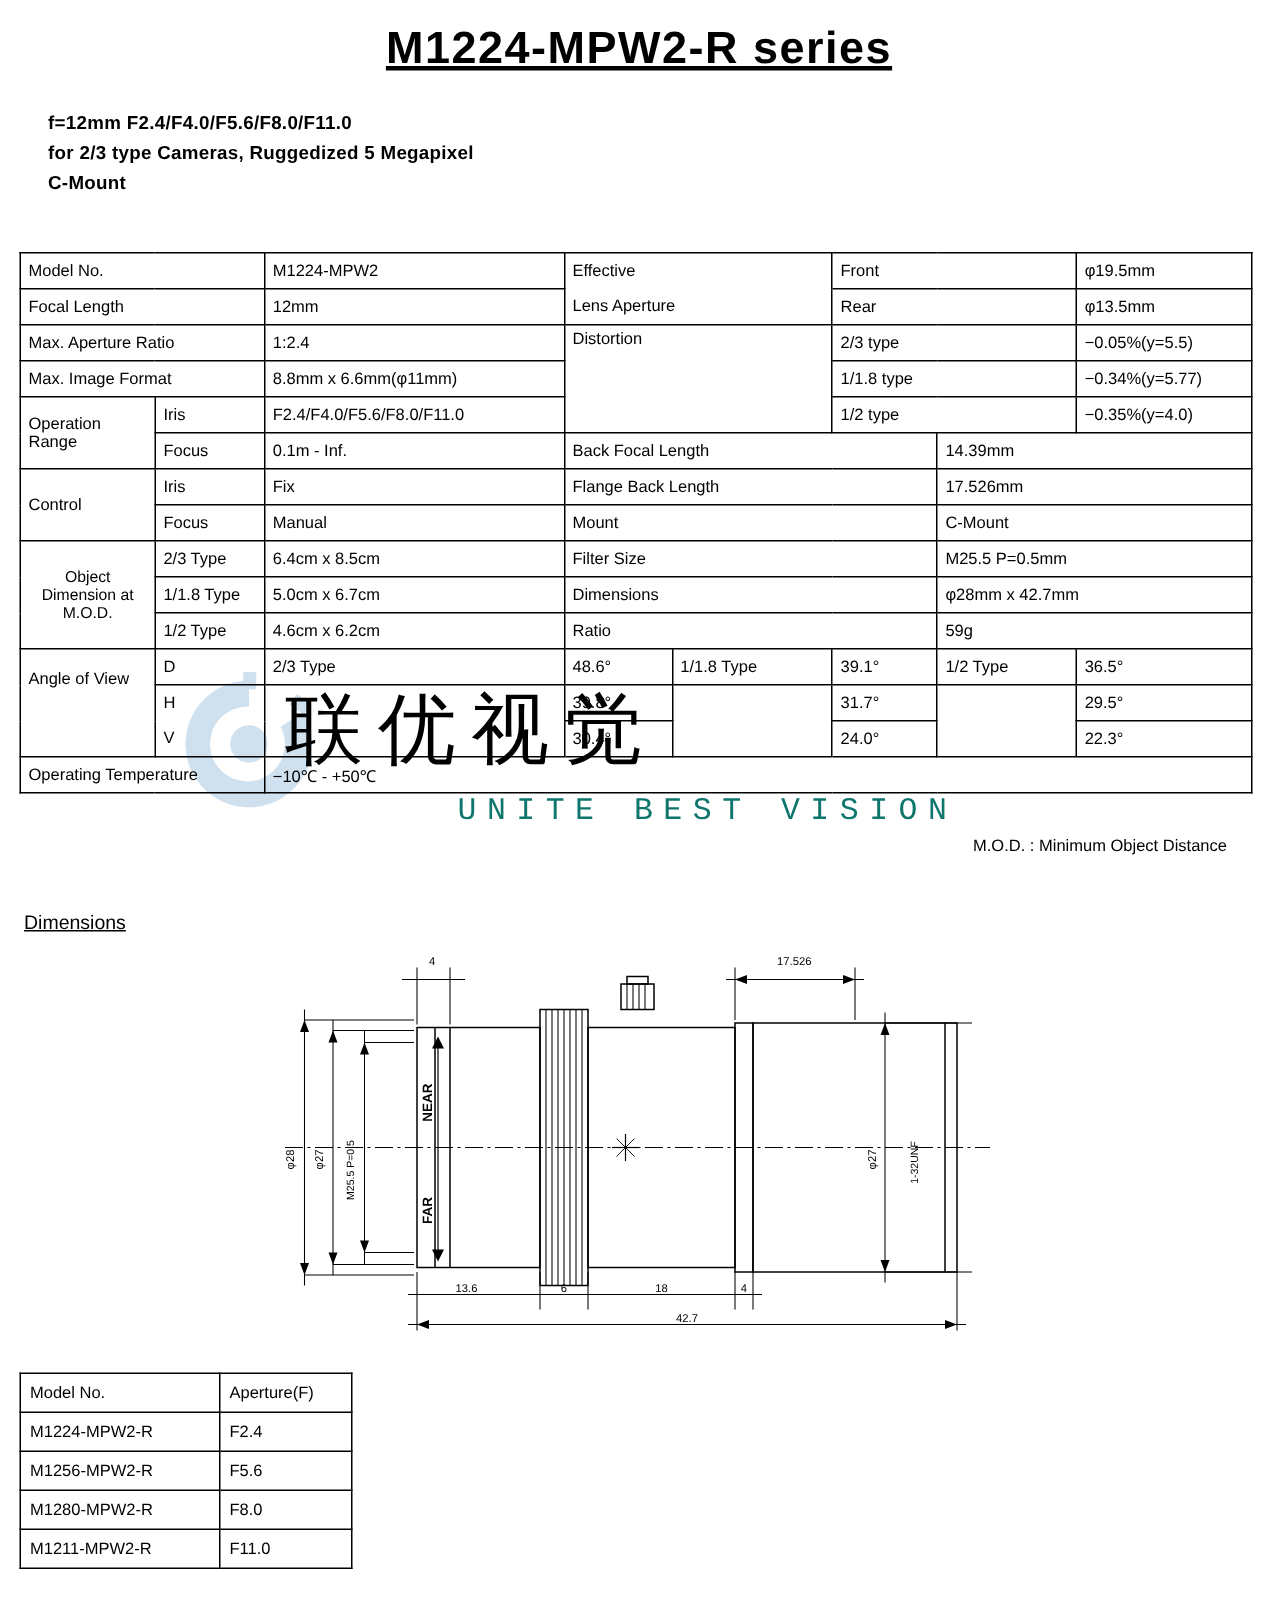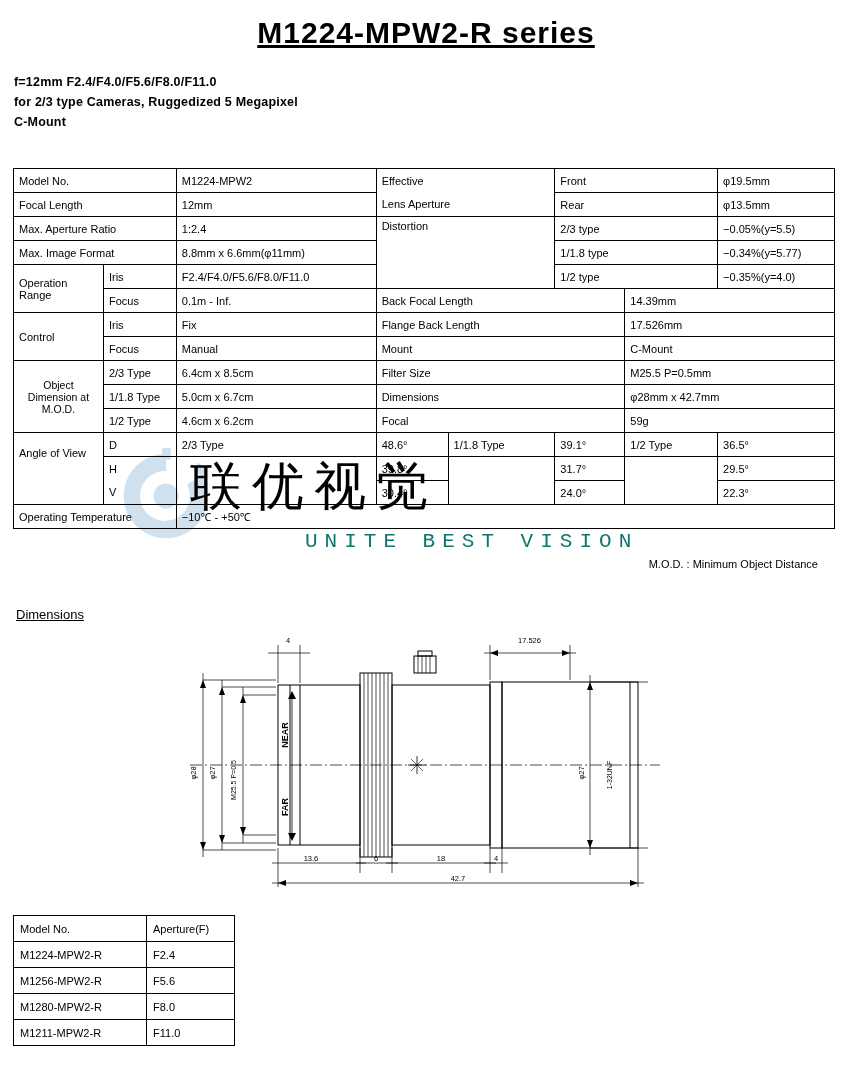--- a/index.html
+++ b/index.html
@@ -77,20 +77,21 @@
     position: absolute;
     left: 14px;
     top: 72px;
     z-index: 2;
     line-height: 20px;
   }
   .subinfo div {
     font-size: 12.5px;
     font-weight: bold;
     letter-spacing: 0.2px;
+    margin-left: 18px;
   }
 
   
   .spec-table {
     position: absolute;
     left: 13px;
     top: 168px;
     width: 822px;
     border-collapse: collapse;
     z-index: 2;
@@ -264,21 +265,21 @@
       <tr>
         <td>1/1.8 Type</td>
         <td>5.0cm x 6.7cm</td>
         <td colspan="3">Dimensions</td>
         <td colspan="2">φ28mm x 42.7mm</td>
       </tr>
 
       <tr>
         <td>1/2 Type</td>
         <td>4.6cm x 6.2cm</td>
-        <td colspan="3">Focal</td>
+        <td colspan="3">Ratio</td>
         <td colspan="2">59g</td>
       </tr>
 
       <tr>
         <td rowspan="3" style="vertical-align:top; padding-top:14px;">Angle of View</td>
         <td>D</td>
         <td>2/3 Type</td>
         <td>48.6°</td>
         <td>1/1.8 Type</td>
         <td>39.1°</td>

